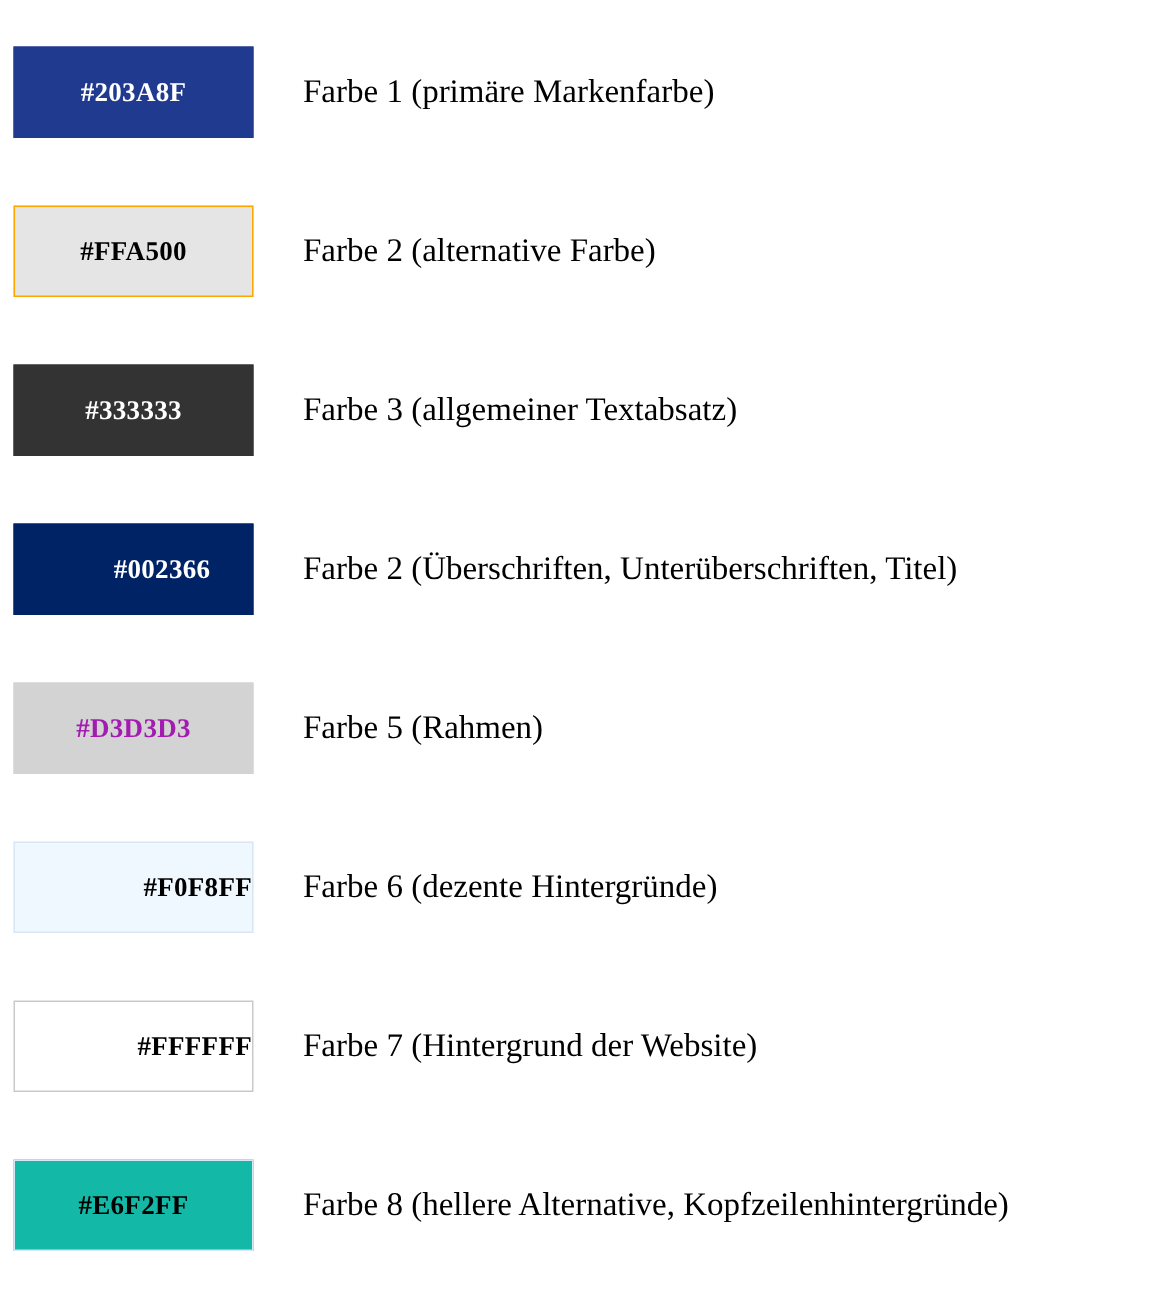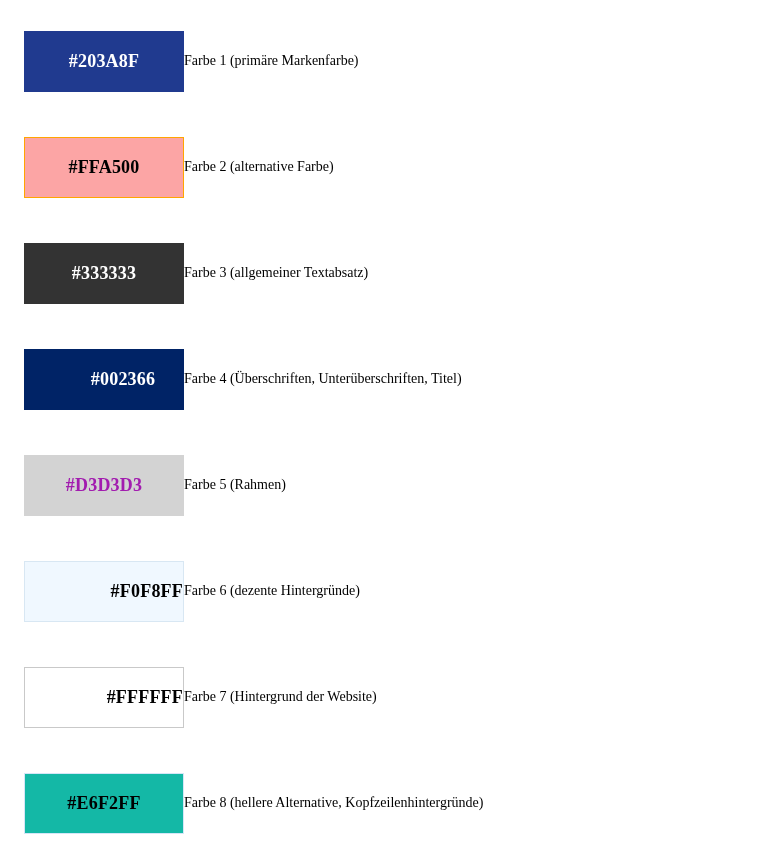--- a/index.html
+++ b/index.html
@@ -18,66 +18,67 @@
   }
   .swatch-row {
     display: flex;
     align-items: center;
     height: 106px;
   }
   .swatch {
     width: 160px;
     min-width: 160px;
     height: 61px;
-    margin-left: 24px;
+    margin-left: 9px;
     display: flex;
     align-items: center;
     justify-content: center;
     box-sizing: border-box;
   }
   .swatch-code {
     font-family: "Liberation Serif", serif;
     font-weight: bold;
     font-size: 18px;
     letter-spacing: 0.2px;
   }
   .swatch-desc {
+    margin-left: 33px;
     font-family: "Liberation Serif", serif;
-    font-size: 14px;
+    font-size: 22px;
     color: #000000;
     line-height: 1.2;
   }
 </style>
 </head>
 <body>
 
 <div class="palette">
     <div class="swatch-row">
       <div class="swatch" style="background: rgb(32, 58, 143); border: 1px solid rgb(32, 58, 143);">
         <span class="swatch-code" style="color: rgb(255, 255, 255);">#203A8F</span>
       </div>
       <div class="swatch-desc">Farbe 1 (primäre Markenfarbe)</div>
     </div>
     <div class="swatch-row">
-      <div class="swatch" style="background: #fca5a5; border: 1px solid rgb(255, 165, 0);">
+      <div class="swatch" style="background: #e5e5e5; border: 1px solid rgb(255, 165, 0);">
         <span class="swatch-code" style="color: rgb(0, 0, 0);">#FFA500</span>
       </div>
       <div class="swatch-desc">Farbe 2 (alternative Farbe)</div>
     </div>
     <div class="swatch-row">
       <div class="swatch" style="background: rgb(51, 51, 51); border: 1px solid rgb(51, 51, 51);">
         <span class="swatch-code" style="color: rgb(255, 255, 255);">#333333</span>
       </div>
       <div class="swatch-desc">Farbe 3 (allgemeiner Textabsatz)</div>
     </div>
     <div class="swatch-row">
       <div class="swatch" style="background: rgb(0, 35, 102); border: 1px solid rgb(0, 35, 102); padding-left: 38px;">
         <span class="swatch-code" style="color: rgb(255, 255, 255);">#002366</span>
       </div>
-      <div class="swatch-desc">Farbe 4 (Überschriften, Unterüberschriften, Titel)</div>
+      <div class="swatch-desc">Farbe 2 (Überschriften, Unterüberschriften, Titel)</div>
     </div>
     <div class="swatch-row">
       <div class="swatch" style="background: rgb(211, 211, 211); border: 1px solid rgb(211, 211, 211);">
         <span class="swatch-code" style="color: #a21caf;">#D3D3D3</span>
       </div>
       <div class="swatch-desc">Farbe 5 (Rahmen)</div>
     </div>
     <div class="swatch-row">
       <div class="swatch" style="background: rgb(240, 248, 255); border: 1px solid rgb(216, 231, 243); justify-content: flex-end;">
         <span class="swatch-code" style="color: rgb(0, 0, 0);">#F0F8FF</span>

